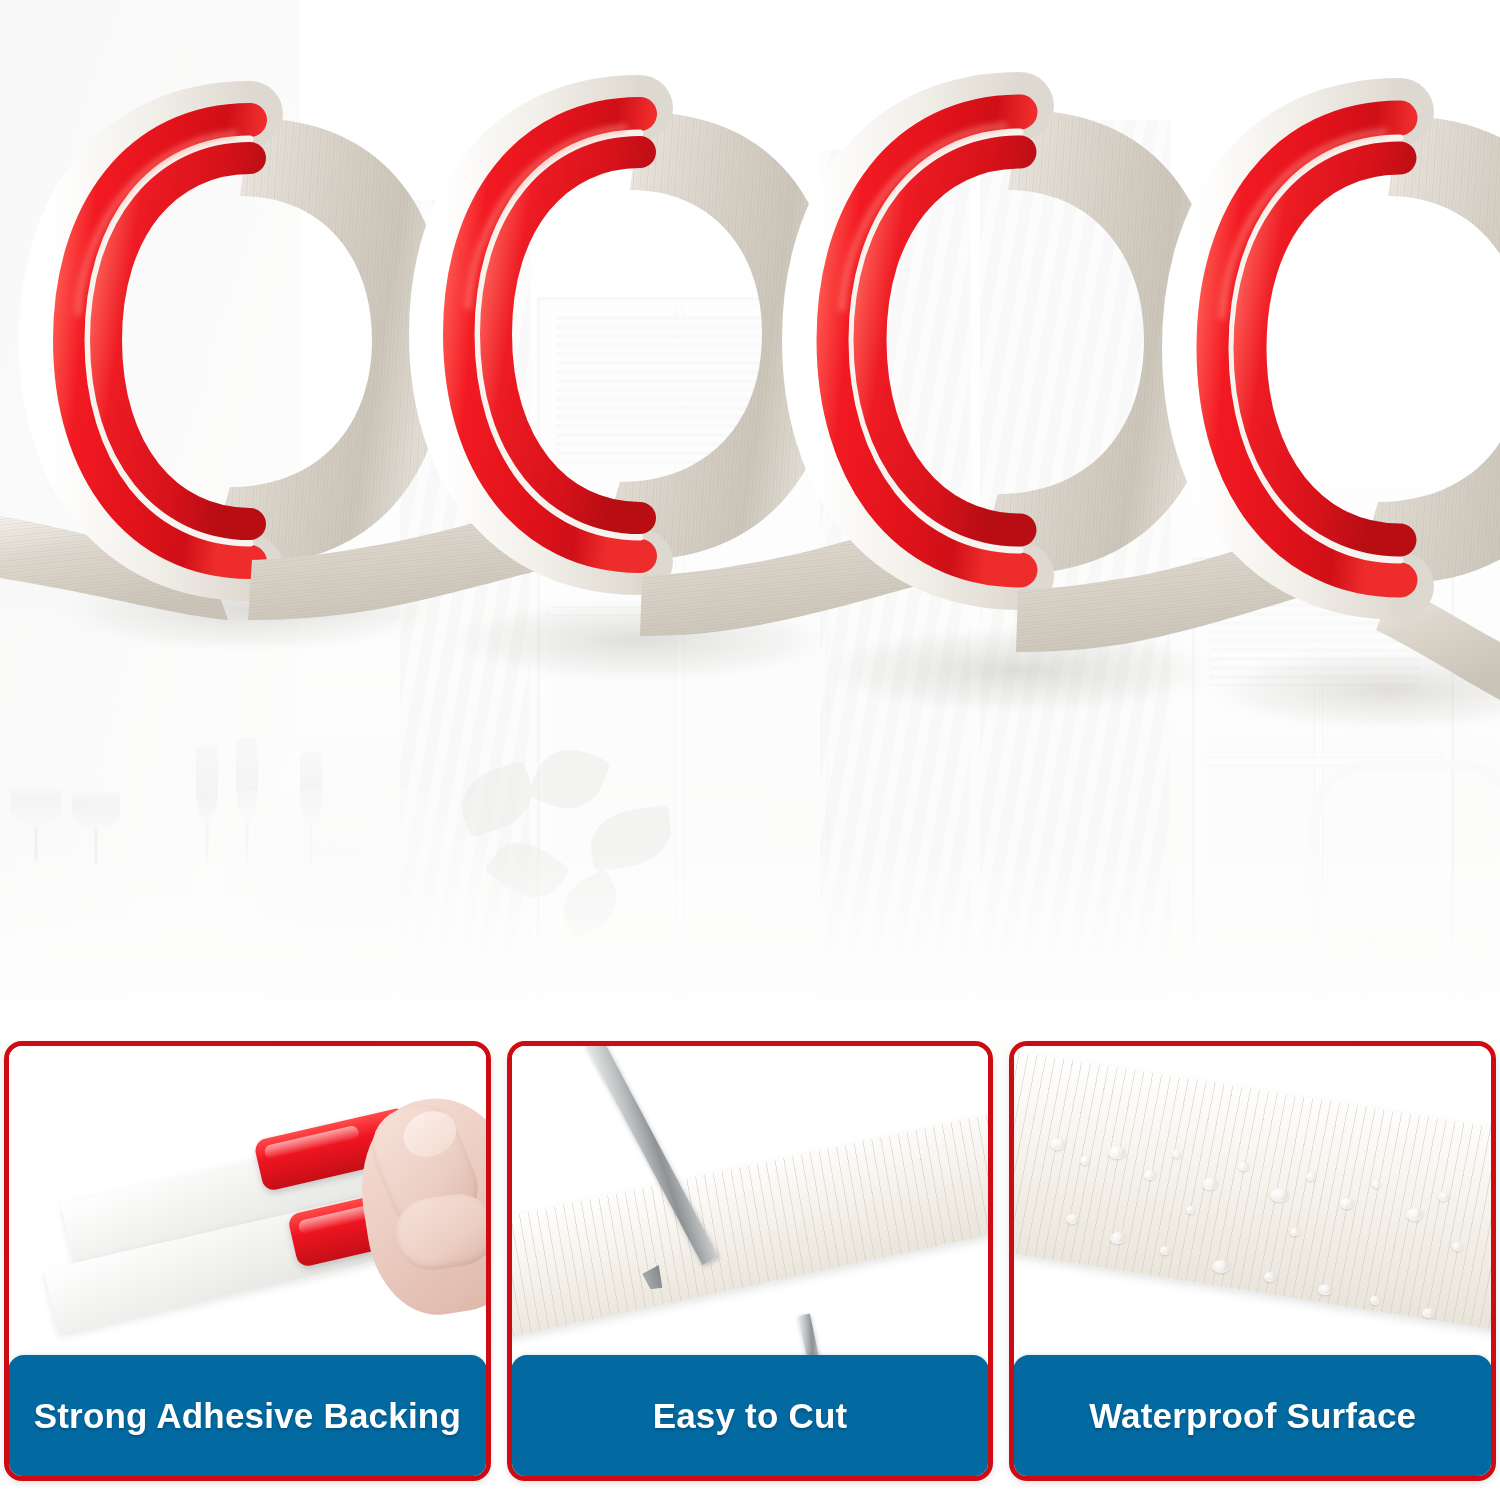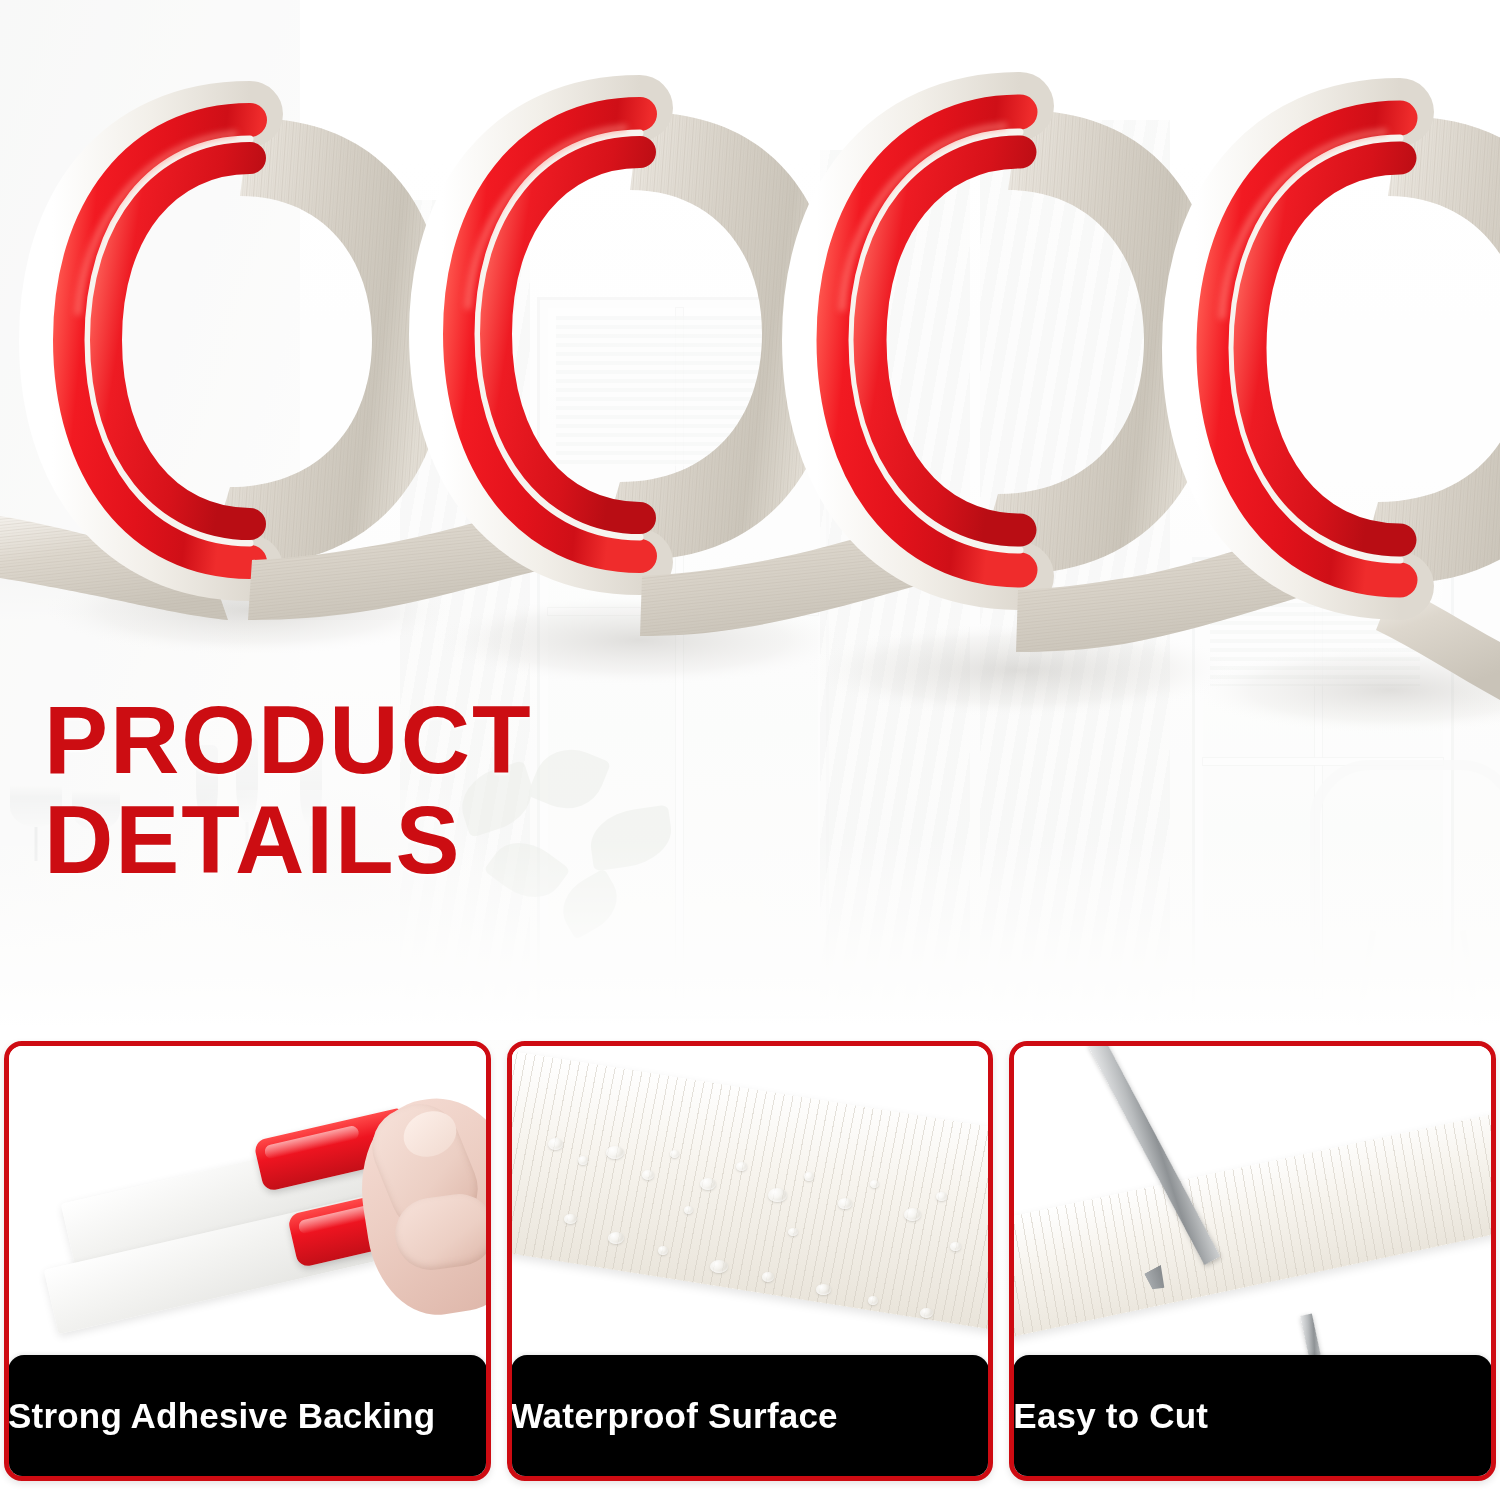--- a/index.html
+++ b/index.html
@@ -201,24 +201,25 @@
     position: absolute;
     left: 0; right: 0; top: 0;
     height: 312px;
     background: #ffffff;
     overflow: hidden;
   }
   .card-caption {
     position: absolute;
     left: -1px; right: -1px; bottom: -1px;
     height: 122px;
-    background: #000000;
+    background: #0369a1;
     border-radius: 16px;
     display: flex;
     align-items: center;
+    justify-content: center;
     box-shadow: 0 -1px 4px rgba(0,0,0,.10);
   }
   .card-caption span {
     color: #ffffff;
     font-size: 35px;
     font-weight: 700;
     letter-spacing: .2px;
     text-shadow: 0 2px 3px rgba(0,0,0,.22);
     white-space: nowrap;
   }
@@ -489,43 +490,51 @@
 
         <path d="M 1400 112 C 1266 112 1196 212 1196 348 C 1196 484 1266 586 1400 586" fill="none" stroke="url(#sepLine)" stroke-width="68" stroke-linecap="round"></path>
         <path d="M 1400 118 C 1284 118 1214 214 1214 348 C 1214 482 1284 580 1400 580" fill="none" stroke="url(#redFace)" stroke-width="35" stroke-linecap="round"></path>
         <path d="M 1400 138 C 1298 138 1232 224 1232 348 C 1232 472 1298 560 1400 560" fill="none" stroke="#f7f4ef" stroke-width="7" stroke-linecap="round"></path>
         <path d="M 1400 158 C 1312 158 1250 232 1250 348 C 1250 464 1312 540 1400 540" fill="none" stroke="url(#redFace2)" stroke-width="33" stroke-linecap="round"></path>
         <path d="M 1384 132 C 1292 140 1228 222 1222 316" fill="none" stroke="#ff8a80" stroke-width="7" stroke-linecap="round" opacity=".55" filter="url(#soft)"></path>
       </g>
     </svg>
   </div>
 
-  <div class="headline">
-    <span class="line">PRODUCT</span>
-    <span class="line">DETAILS</span>
-  </div>
 
   <div class="cards">
 
     <div class="card">
       <div class="card-photo">
 
         <div class="strip-body" style="left:55px; top:120px; width:330px; height:66px; transform:rotate(-13deg);"></div>
         <div class="strip-body" style="left:38px; top:186px; width:330px; height:66px; transform:rotate(-13deg);"></div>
 
         <div class="liner" style="left:248px; top:78px; width:150px; height:52px; transform:rotate(-13deg);"></div>
         <div class="liner" style="left:282px; top:152px; width:150px; height:54px; transform:rotate(-13deg);"></div>
 
         <div class="hand" style="left:355px; top:52px; width:160px; height:215px; transform:rotate(-9deg);"></div>
         <div class="finger" style="left:372px; top:58px; width:88px; height:128px; transform:rotate(-22deg);"></div>
         <div class="nail" style="left:394px; top:66px; width:54px; height:44px; transform:rotate(-22deg);"></div>
         <div class="finger" style="left:386px; top:150px; width:100px; height:72px; transform:rotate(-8deg);"></div>
       </div>
       <div class="card-caption">
         <span>Strong Adhesive Backing</span>
+      </div>
+    </div>
+
+    <div class="card">
+      <div class="card-photo">
+        <div class="band-diag" style="left:-40px; top:118px; width:580px; height:118px; transform:rotate(-12deg);"></div>
+        <div class="blade" style="left:72px; top:-6px; width:18px; height:250px; transform:rotate(-28deg); transform-origin:top center;"></div>
+        <div class="blade-tip" style="left:134px; top:222px; width:19px; height:22px; transform:rotate(-28deg); clip-path:polygon(0 0,100% 0,60% 100%,0 80%);"></div>
+        <div class="blade" style="left:292px; top:268px; width:12px; height:58px; transform:rotate(-12deg);"></div>
+      </div>
+      <div class="card-caption">
+        <span>Easy to Cut</span>
       </div>
     </div>
 
     <div class="card">
       <div class="card-photo">
         <div class="band-diag" style="left:-50px; top:46px; width:600px; height:200px; transform:rotate(9deg);"></div>
 
         <div class="drop" style="left:36px;  top:92px;  width:15px; height:12px;"></div>
         <div class="drop" style="left:66px;  top:110px; width:10px; height:9px;"></div>
         <div class="drop" style="left:94px;  top:100px; width:18px; height:13px;"></div>
@@ -549,27 +558,15 @@
         <div class="drop" style="left:408px; top:262px; width:13px; height:10px;"></div>
         <div class="drop" style="left:438px; top:196px; width:11px; height:9px;"></div>
         <div class="drop" style="left:172px; top:160px; width:9px;  height:8px;"></div>
         <div class="drop" style="left:276px; top:182px; width:10px; height:8px;"></div>
       </div>
       <div class="card-caption">
         <span>Waterproof Surface</span>
       </div>
     </div>
 
-    <div class="card">
-      <div class="card-photo">
-        <div class="band-diag" style="left:-40px; top:118px; width:580px; height:118px; transform:rotate(-12deg);"></div>
-        <div class="blade" style="left:72px; top:-6px; width:18px; height:250px; transform:rotate(-28deg); transform-origin:top center;"></div>
-        <div class="blade-tip" style="left:134px; top:222px; width:19px; height:22px; transform:rotate(-28deg); clip-path:polygon(0 0,100% 0,60% 100%,0 80%);"></div>
-        <div class="blade" style="left:292px; top:268px; width:12px; height:58px; transform:rotate(-12deg);"></div>
-      </div>
-      <div class="card-caption">
-        <span>Easy to Cut</span>
-      </div>
-    </div>
-
   </div>
 
 </div>
 
 </body></html>

